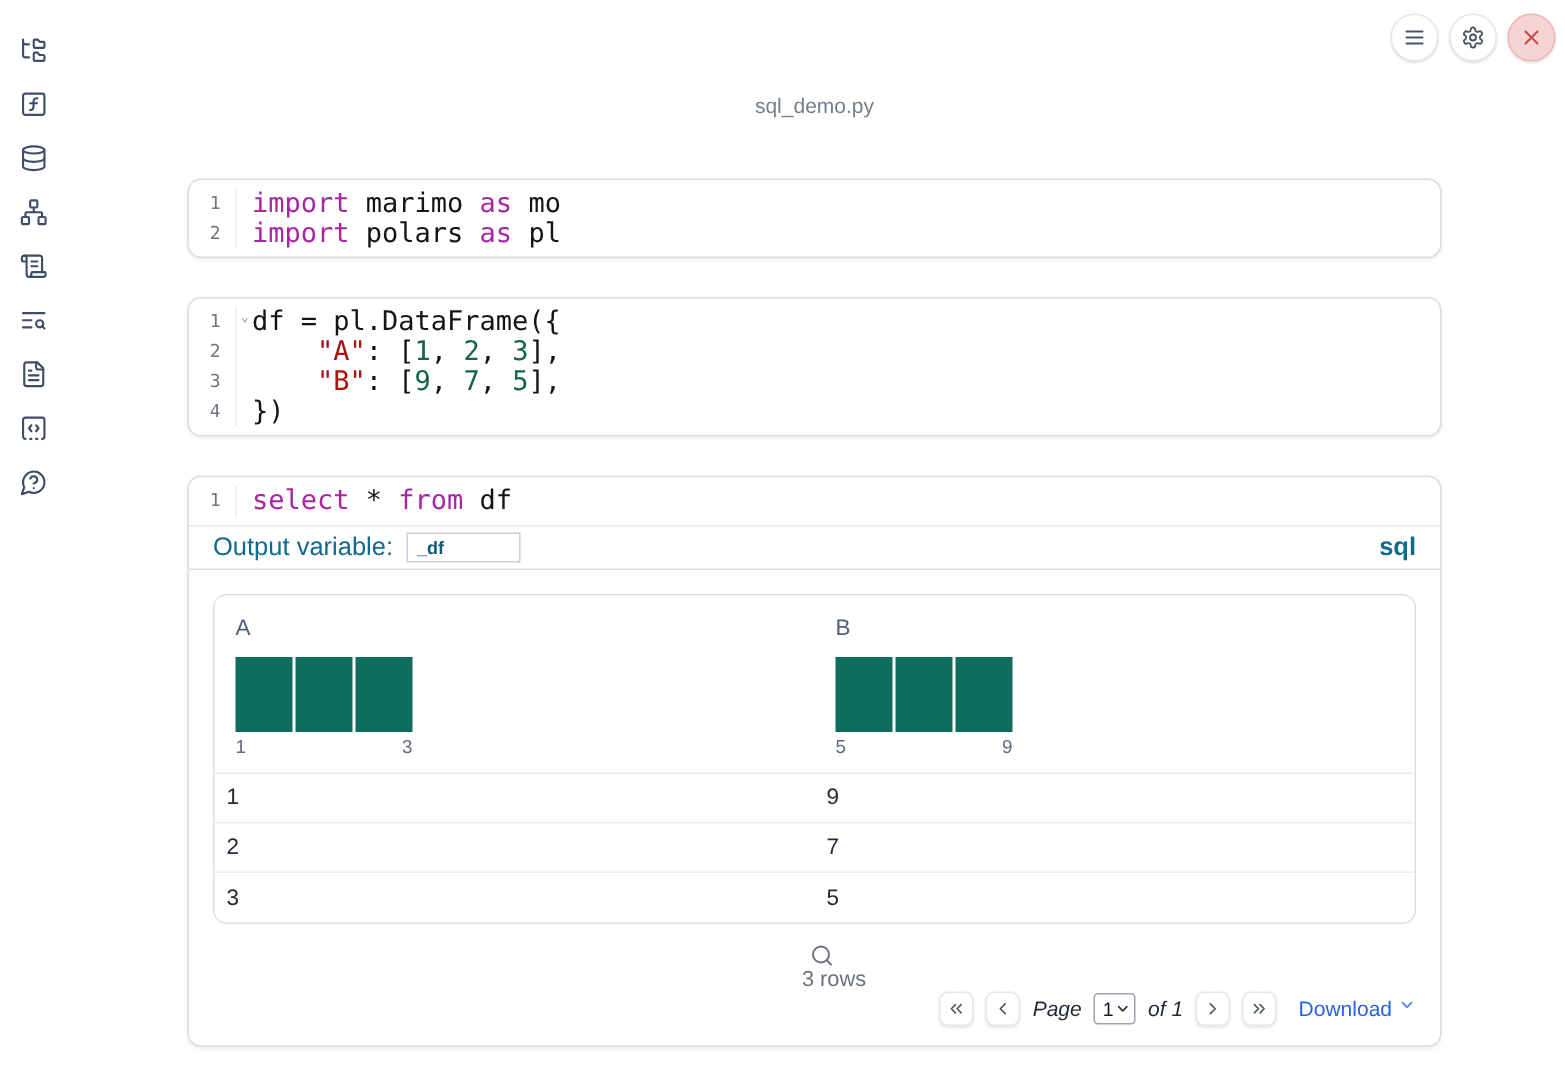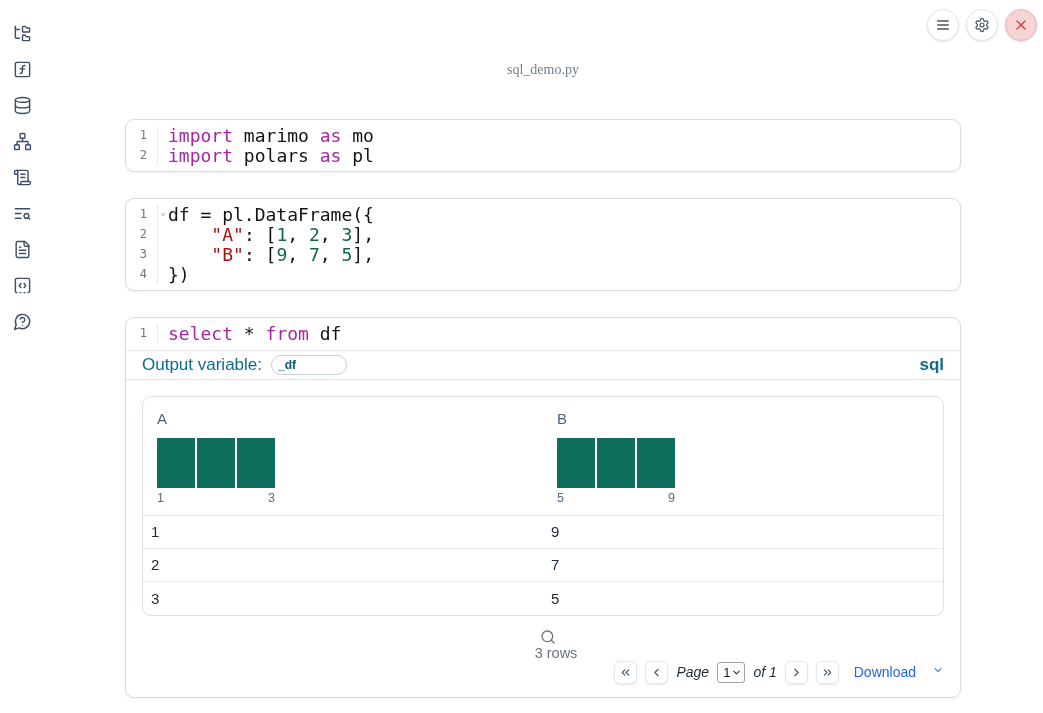--- a/index.html
+++ b/index.html
@@ -17,21 +17,21 @@
   .topbar { position:absolute; top:9px; right:6px; display:flex; gap:7px; align-items:center; }
   .round-btn { width:32px; height:32px; border-radius:50%; background:#fff;
     border:1px solid #e3e6ea; box-shadow:0 1px 2px rgba(0,0,0,.12);
     display:flex; align-items:center; justify-content:center; color:#4b5563; cursor:pointer; }
   .round-btn svg { width:16px; height:16px; }
   .round-btn.close { background:#f7d4d4; border-color:#efb4b4; color:var(--close-red,#c84848); }
 
   
   .notebook { width:836px; margin-left:125px; }
   .filename { padding-top:62px; text-align:center;
-    font-family:Liberation Serif, serif;
+    font-family:Liberation Sans, sans-serif;
     font-size:14px; color:#73808c; font-weight:400; }
 
   .cell { border:1px solid #d9dce3; border-radius:9px; background:#fff; margin-top:26px;
     box-shadow:0 1px 3px rgba(15,23,42,.07); overflow:hidden; }
   .cell.first { margin-top:41px; }
   .code-area { padding:6px 0; }
   .code-row { display:flex; line-height:19.7px; }
   .ln { position:relative; flex:0 0 32px; text-align:right; padding-right:10px;
     border-right:1px solid #e8eaee; color:#6e7680; font-size:12px;
     font-family:"DejaVu Sans Mono","Liberation Mono",monospace; }
@@ -39,21 +39,21 @@
   .cl { white-space:pre; padding-left:10px; font-size:18px; color:#121417;
     font-family:"DejaVu Sans Mono","Liberation Mono",monospace; }
   .tk-k { color:var(--keyword,#a626a4); }
   .tk-s { color:var(--string,#aa1111); }
   .tk-n { color:var(--number,#116644); }
 
   
   .ov-row { height:29px; display:flex; align-items:center; padding:0 16px;
     border-top:1px solid #e6e8ec; }
   .ov-label { font-size:17px; font-weight:normal; color:var(--sql-accent,#0f6a8f); }
-  .ov-input { margin-left:9px; width:76px; height:20px; border:1px solid #c7d0da; border-radius:10px;
+  .ov-input { margin-left:9px; width:76px; height:20px; border:1px solid #c7d0da; border-radius:0;
     padding:0 6px; font-size:12px; font-weight:bold; color:#0c5a7c;
     font-family:"Liberation Sans",sans-serif; outline:none; }
   .lang-badge { margin-left:auto; font-size:17px; font-weight:bold; color:var(--sql-accent,#0f6a8f); }
 
   
   .output-section { border-top:1px solid #dcdfe5; padding:16px 16px 13px; }
   .table-card { border:1px solid #dbe0e8; border-radius:9px; overflow:hidden; }
   .summary-row { display:flex; border-bottom:1px solid #e6e9ee; }
   .col-summary { width:50%; padding:13px 0 10px 14px; }
   .col-name { font-size:15px; color:#51607a; }
@@ -73,21 +73,21 @@
   .row-count { margin-left:16px; font-size:14.5px; color:#6b7280; }
   .pager { margin-left:auto; display:flex; align-items:center; gap:8px; }
   .pg-btn { width:23px; height:23px; border-radius:6px; border:1px solid #e4e7ec; background:#fff;
     box-shadow:0 1px 2px rgba(0,0,0,.1); display:flex; align-items:center; justify-content:center;
     color:#475569; cursor:pointer; }
   .pg-btn svg { width:13px; height:13px; }
   .pg-text { font-size:14px; color:#1f2937;font-style:italic; }
   .page-select { display:inline-flex; align-items:center; gap:1px; height:21px; padding:0 2px 0 5px;
     border:1px solid #9aa3af; border-radius:3px; font-size:13px; color:#111827; cursor:pointer; }
   .page-select svg { width:11px; height:11px; color:#333; }
-  .download { margin-left:7px; display:flex; align-items:flex-start; gap:16px; background:none; border:none;
+  .download { margin-left:7px; display:flex; align-items:flex-start; gap:4px; background:none; border:none;
     font-size:14px; color:var(--accent-blue,#2563eb); cursor:pointer; font-family:inherit; }
   .download svg { width:12px; height:12px; opacity:.75; }
 </style>
 </head>
 <body>
 
 <aside class="sidebar">
   <button class="sb-btn">
     <svg viewBox="0 0 24 24" fill="none" stroke="currentColor" stroke-width="1.8" stroke-linecap="round" stroke-linejoin="round">
         <path d="M20 10a1 1 0 0 0 1-1V6a1 1 0 0 0-1-1h-2.5a1 1 0 0 1-.8-.4l-.9-1.2A1 1 0 0 0 15 3h-2a1 1 0 0 0-1 1v5a1 1 0 0 0 1 1Z"></path>

